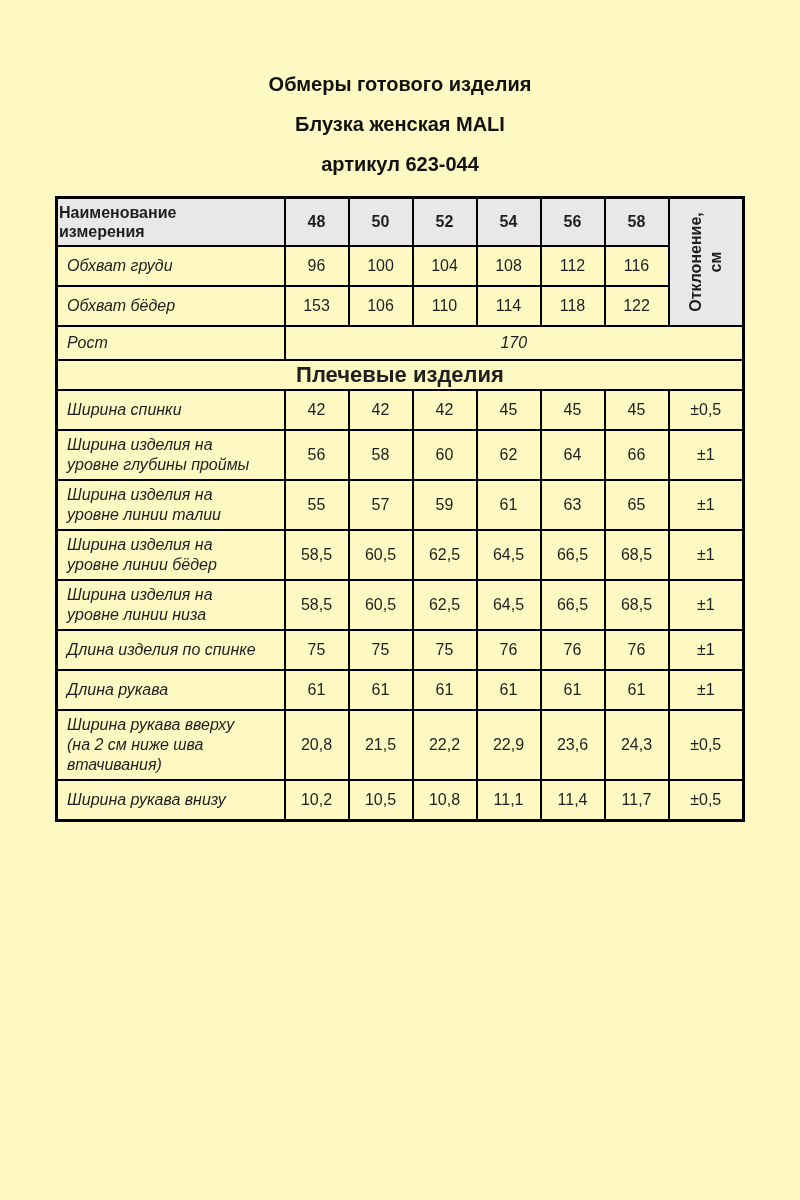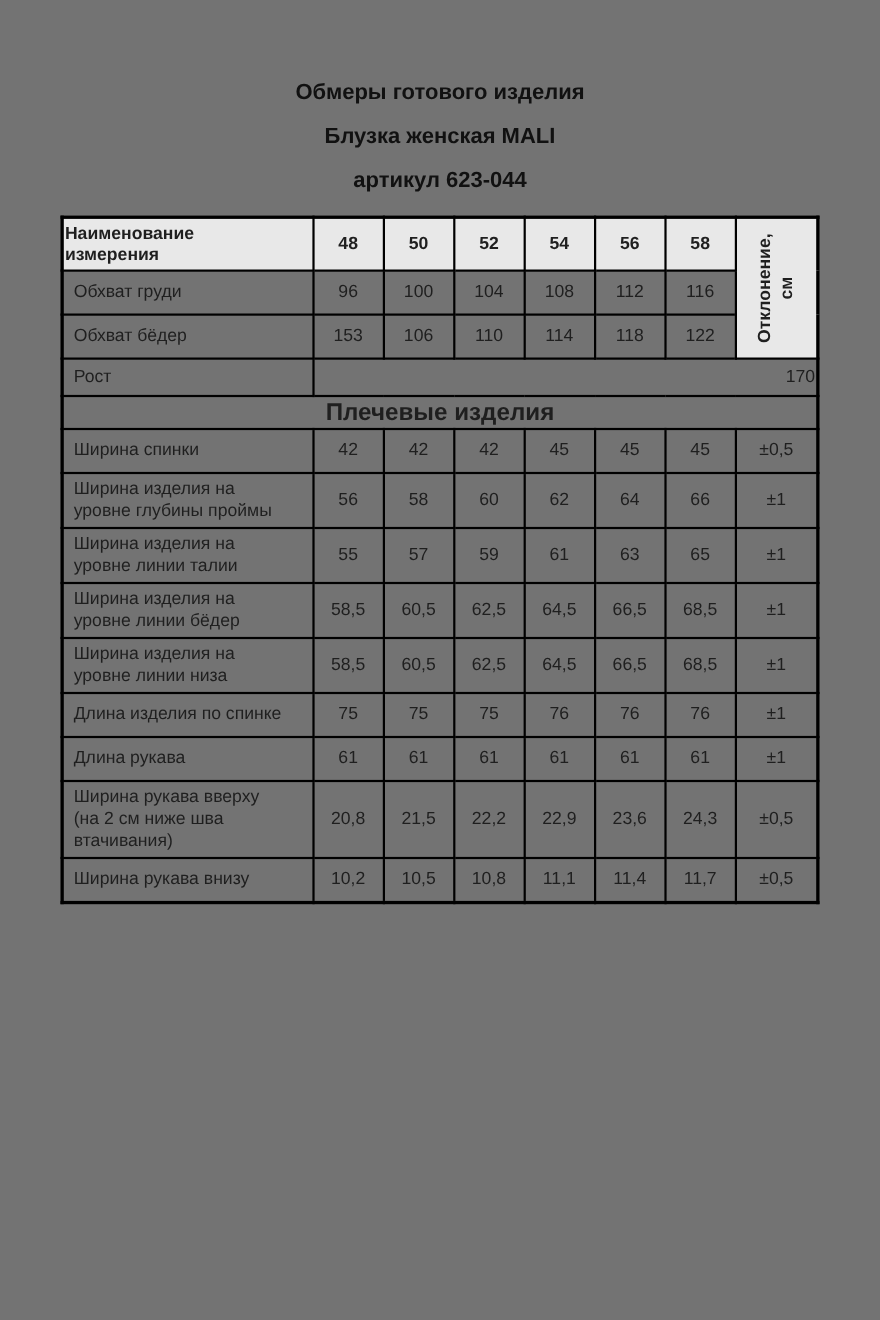--- a/index.html
+++ b/index.html
@@ -6,21 +6,21 @@
     margin: 0;
     padding: 0;
     background: #ffffff;
     font-family: "Liberation Sans", sans-serif;
     color: #1f1f1f;
   }
   .page {
     position: relative;
     width: 800px;
     height: 1200px;
-    background: #737373;
+    background: #fef9c3;
     overflow: hidden;
   }
   .titles {
     padding-top: 74px;
     text-align: center;
   }
   .title-line {
     font-size: 20px;
     font-weight: 700;
     line-height: 20px;
@@ -74,31 +74,33 @@
     font-weight: 700;
     font-size: 16px;
     line-height: 1.25;
     text-align: center;
   }
   td.label-cell {
     text-align: left;
     padding: 4px 6px 4px 9px;
     white-space: pre-line;
     line-height: 1.25;
+    font-style: italic;
   }
   td.value-cell, td.dev-cell {
     text-align: center;
     padding: 3px 2px;
   }
   tr.row-single td { height: 30px; }
   tr.row-rost td { height: 24px; }
   tr.row-section td { height: 22px; }
   td.span-cell {
-    text-align: right;
+    text-align: center;
     height: 24px;
+    font-style: italic;
   }
   td.section-cell {
     text-align: center;
     font-weight: 700;
     font-size: 22px;
   }
 </style>
 </head>
 <body>
 

